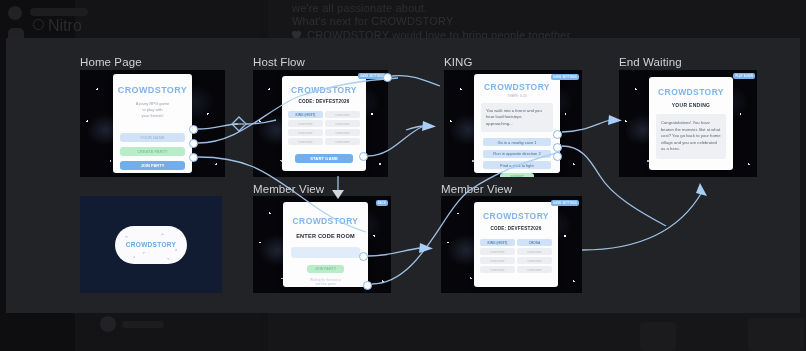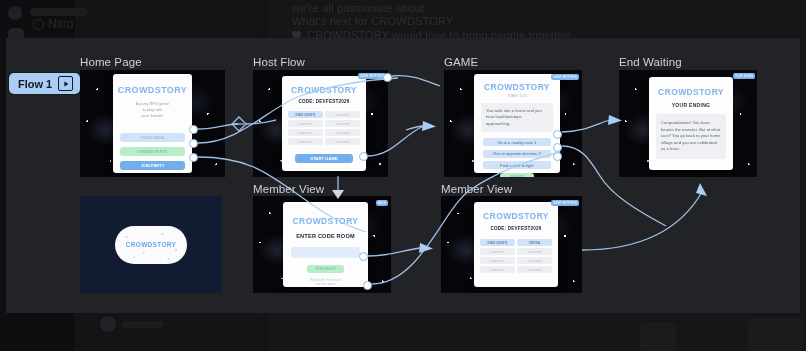--- a/index.html
+++ b/index.html
@@ -10,21 +10,21 @@
 
   
   .bg{position:absolute;inset:0;background:#131315;}
   .bg-left{position:absolute;left:0;top:0;width:75px;height:351px;background:#0e0e10;}
   .bg-left2{position:absolute;left:75px;top:0;width:185px;height:351px;background:#141416;}
   .bg-chat{position:absolute;left:268px;top:0;right:0;height:351px;background:#161618;}
   .bg-line{position:absolute;color:#2e2e31;font-size:11px;white-space:nowrap;
            letter-spacing:.2px;}
   .bg-av{position:absolute;border-radius:50%;background:#222226;}
   .bg-pill{position:absolute;border-radius:4px;background:#1d1d20;}
-  .bg-nitro{position:absolute;color:#2b2b2f;font-size:12px;}
+  .bg-nitro{position:absolute;color:#2b2b2f;font-size:16px;}
   .bg-card{position:absolute;background:#1b1b1e;border-radius:4px;}
 
   
   .canvas{position:absolute;left:6px;top:38px;width:794px;height:275px;
           background:#222326;}
 
   
   .flow-badge{position:absolute;left:9px;top:73px;display:flex;align-items:center;
               gap:6px;background:#a9cdf5;color:#16181d;border-radius:5px;
               padding:3px 7px 3px 9px;font-size:11px;font-weight:700;
@@ -141,32 +141,24 @@
 
     <div class="bg-av" style="left:100px;top:316px;width:16px;height:16px;"></div>
     <div class="bg-pill" style="left:122px;top:321px;width:42px;height:7px;"></div>
     <div class="bg-card" style="left:640px;top:322px;width:36px;height:29px;"></div>
     <div class="bg-card" style="left:748px;top:318px;width:56px;height:33px;"></div>
 
   </div>
 
   <div class="canvas"></div>
 
-  <div class="flow-badge">
-    <span>Flow 1</span>
-    <span class="ico">
-      <svg width="8" height="8" viewBox="0 0 8 8">
-          <polygon points="2.4,1.6 6.4,4 2.4,6.4" fill="#16181d"></polygon>
-        </svg>
-    </span>
-  </div>
 
   <span class="slabel" style="left:80px;top:56px;">Home Page</span>
   <span class="slabel" style="left:253px;top:56px;">Host Flow</span>
-  <span class="slabel" style="left:444px;top:56px;">GAME</span>
+  <span class="slabel" style="left:444px;top:56px;">KING</span>
   <span class="slabel" style="left:619px;top:56px;">End Waiting</span>
   <span class="slabel" style="left:253px;top:183px;">Member View</span>
   <span class="slabel" style="left:441px;top:183px;">Member View</span>
 
   <div class="frame" style="left:80px;top:70px;width:145px;height:107px;">
     <div class="stars"></div>
     <div class="card" style="left:33px;top:4px;width:79px;height:99px;">
       <div class="brand" style="margin-top:11px;font-size:9px;">CROWDSTORY</div>
       <div class="tagline" style="margin-top:6px;font-size:4px;line-height:6px;">
         <div>A party RPG game</div>

